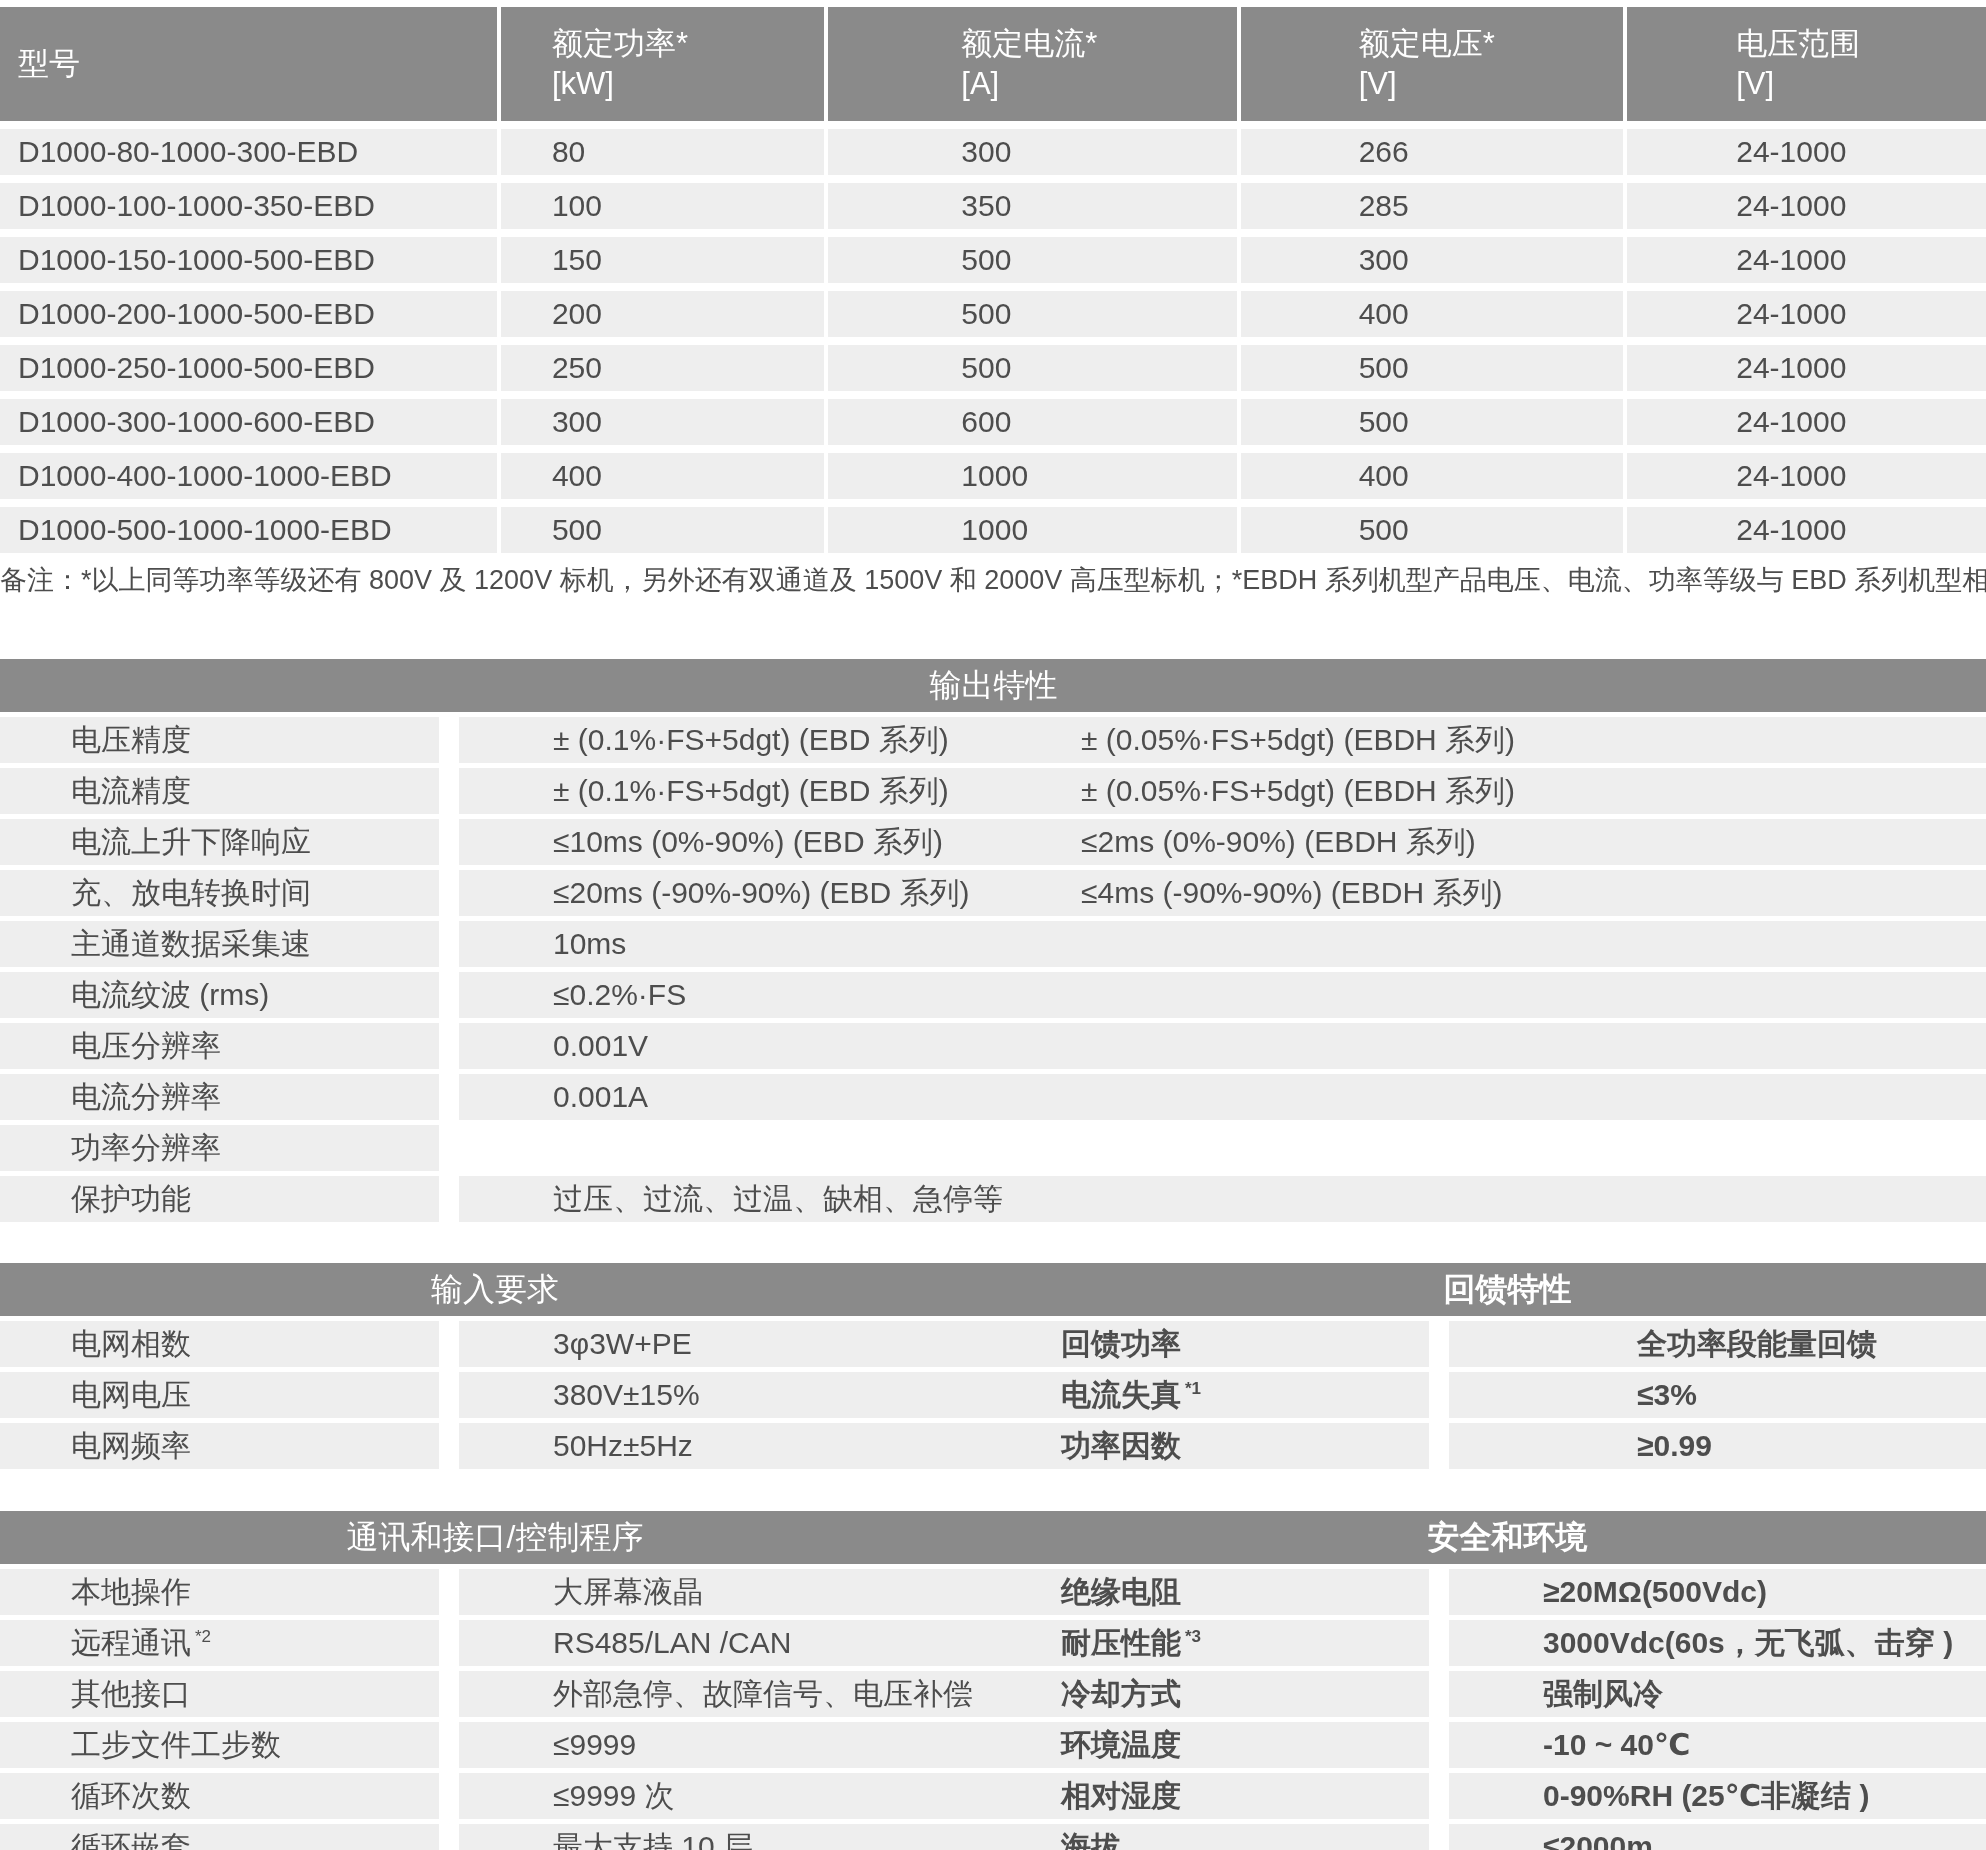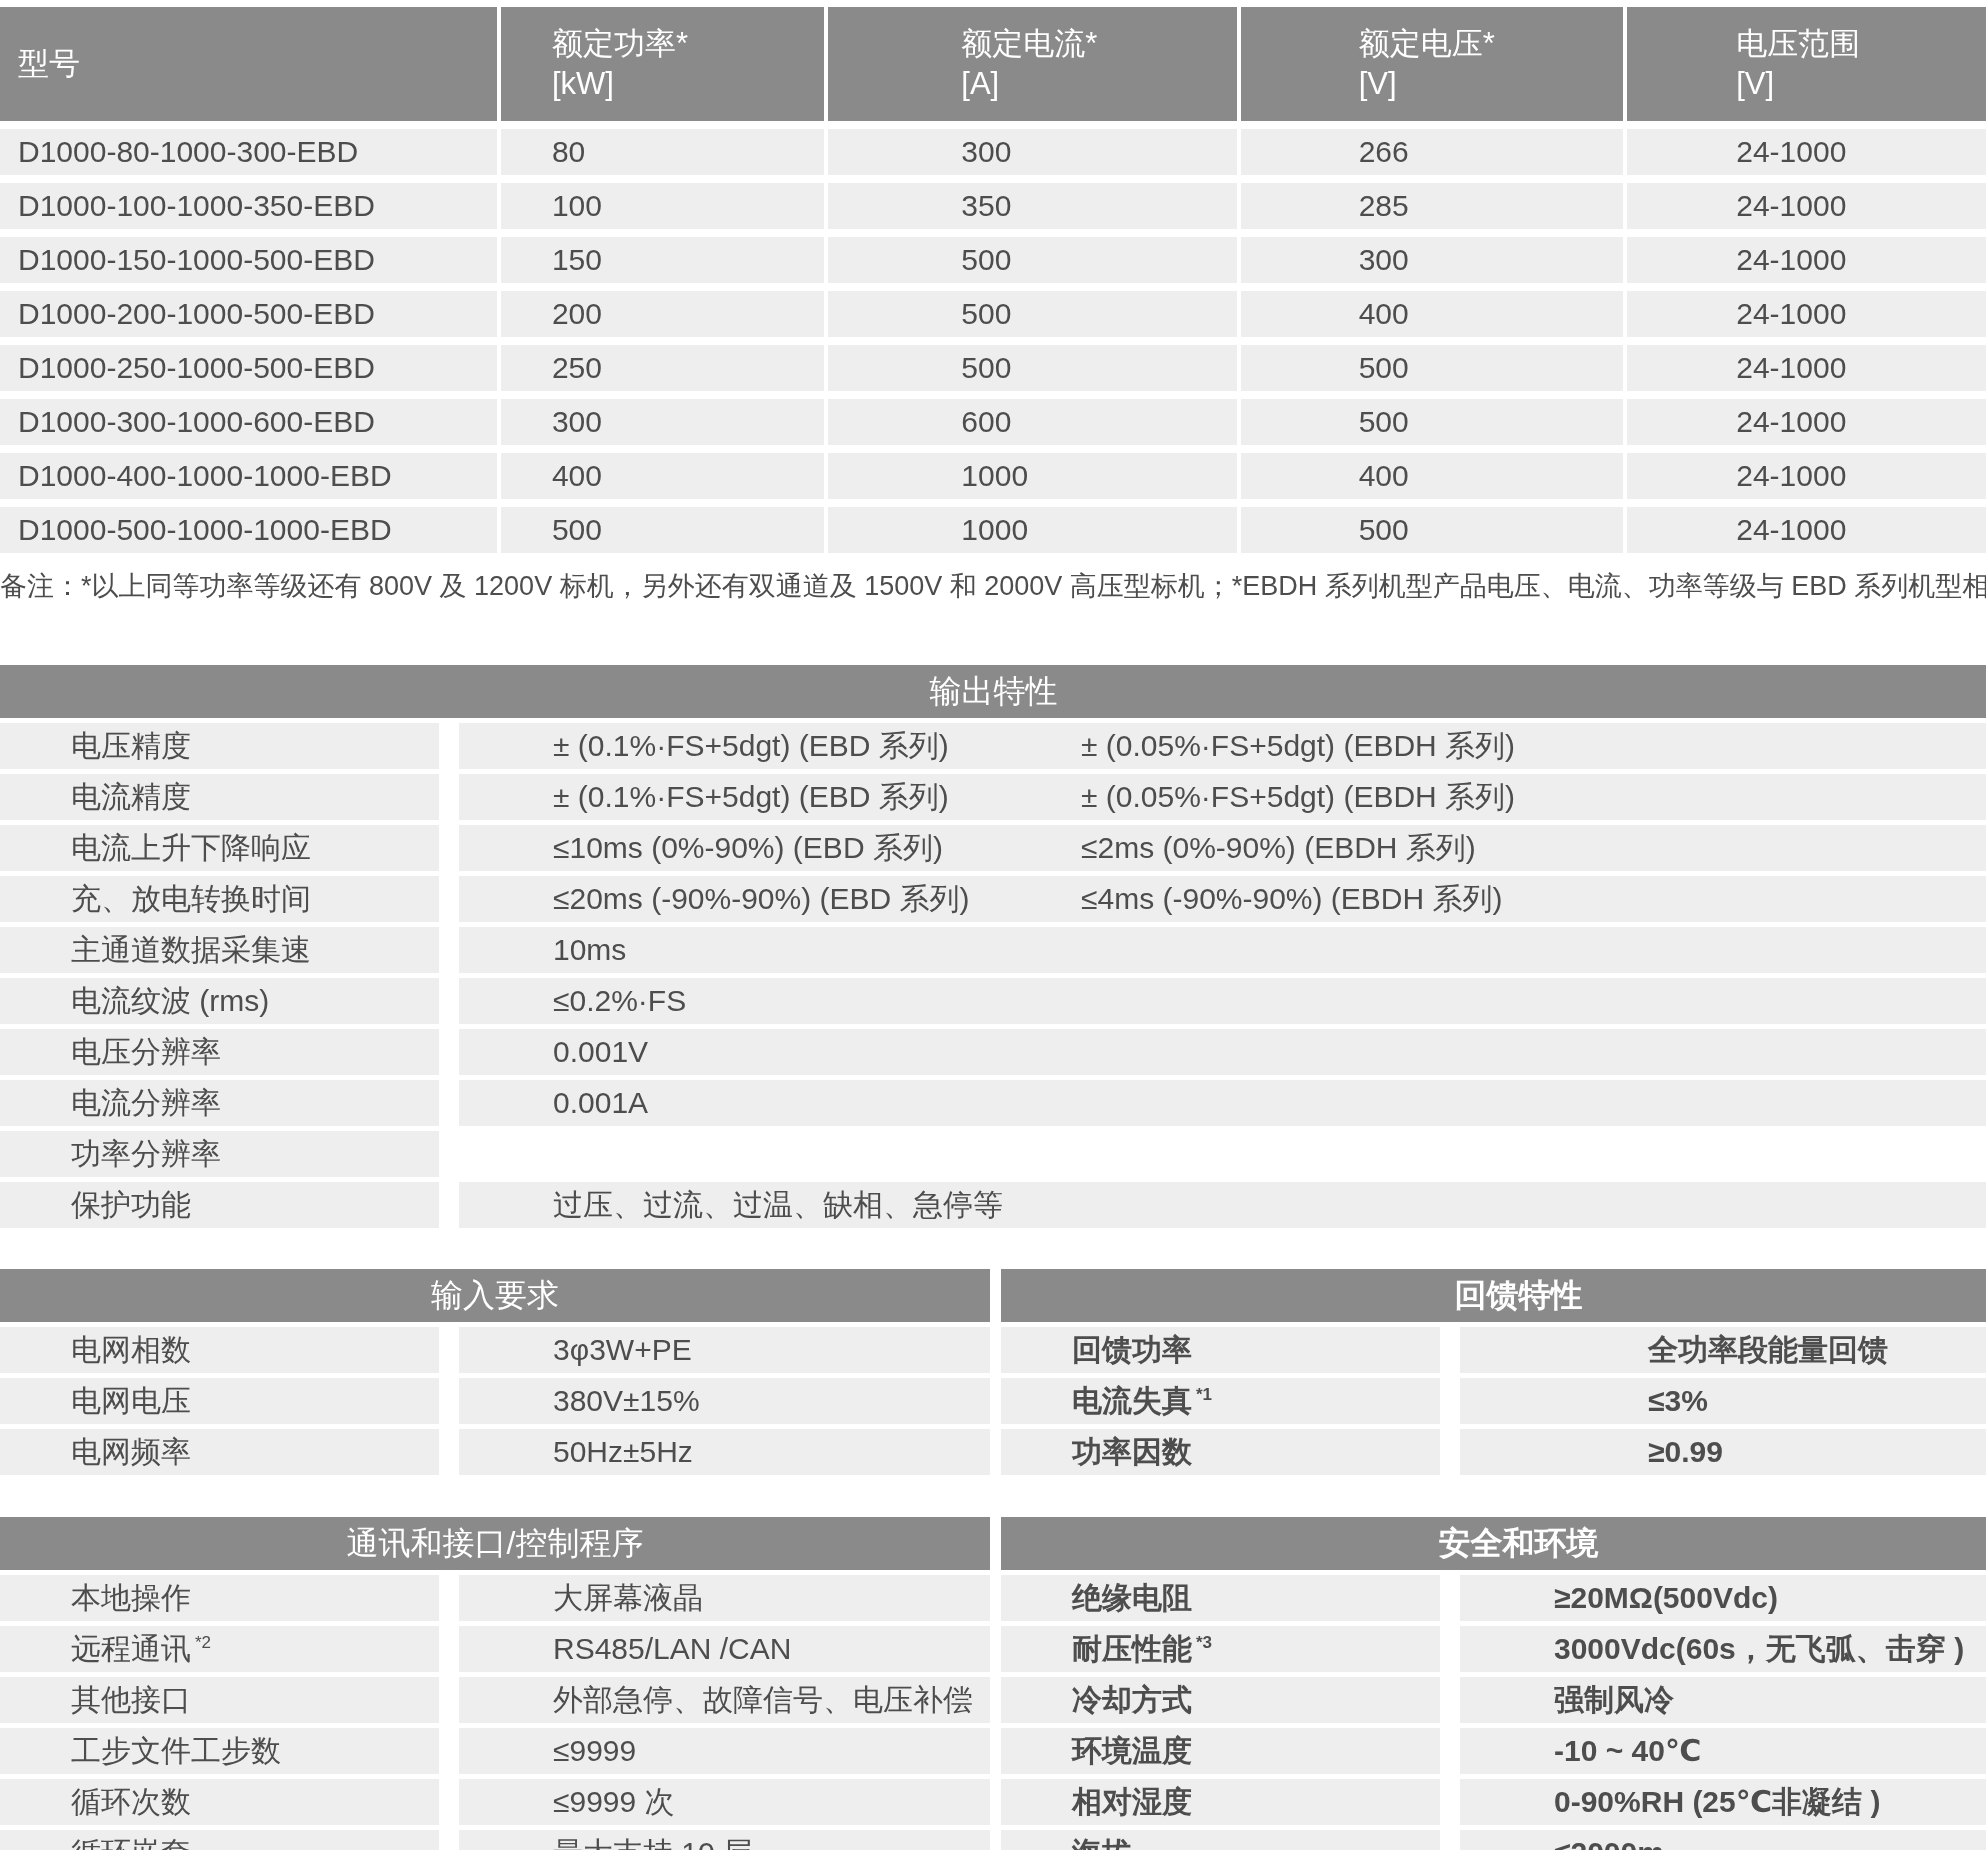--- a/index.html
+++ b/index.html
@@ -24,36 +24,36 @@
     font-size:30px;line-height:46px;white-space:nowrap;
   }
   .c1{width:509px;padding-left:18px;}
   .c2{width:332px;padding-left:51px;}
   .c3{width:417px;padding-left:133px;}
   .c4{width:391px;padding-left:118px;}
   .c5{width:364px;padding-left:109px;border-right:none;}
 
   
   .note{
-    margin-top:13px;height:40px;font-size:27px;line-height:40px;
+    margin-top:7px;height:40px;font-size:27px;line-height:40px;
     display:flex;justify-content:space-between;white-space:nowrap;
   }
 
   
   .sec-header{
     background:#8a8a8a;height:53px;color:#ffffff;font-size:32px;
     display:flex;align-items:center;justify-content:center;
   }
   .srow{display:flex;margin-top:5px;height:46px;font-size:30px;line-height:46px;white-space:nowrap;}
   .slabel{width:439px;background:#eeeeee;padding-left:71px;box-sizing:border-box;margin-right:20px;flex:none;}
   .svalue{flex:1;background:#eeeeee;padding-left:94px;box-sizing:border-box;display:flex;}
   .full .v1{min-width:528px;display:inline-block;}
   .vp190 .svalue{padding-left:188px;}
   .spec.full{margin-top:59px;}
-  .pair{display:flex;gap:11px;}
+  .pair{display:flex;}
   .pair.m41{margin-top:41px;}
   .pair.m42{margin-top:42px;}
   .half-l{width:990px;flex:none;}
   .half-r{width:1035px;flex:none;font-weight:bold;}
   sup{font-size:17px;vertical-align:super;line-height:0;margin-left:4px;}
 </style>
 </head>
 <body>
 
 <div class="page">

